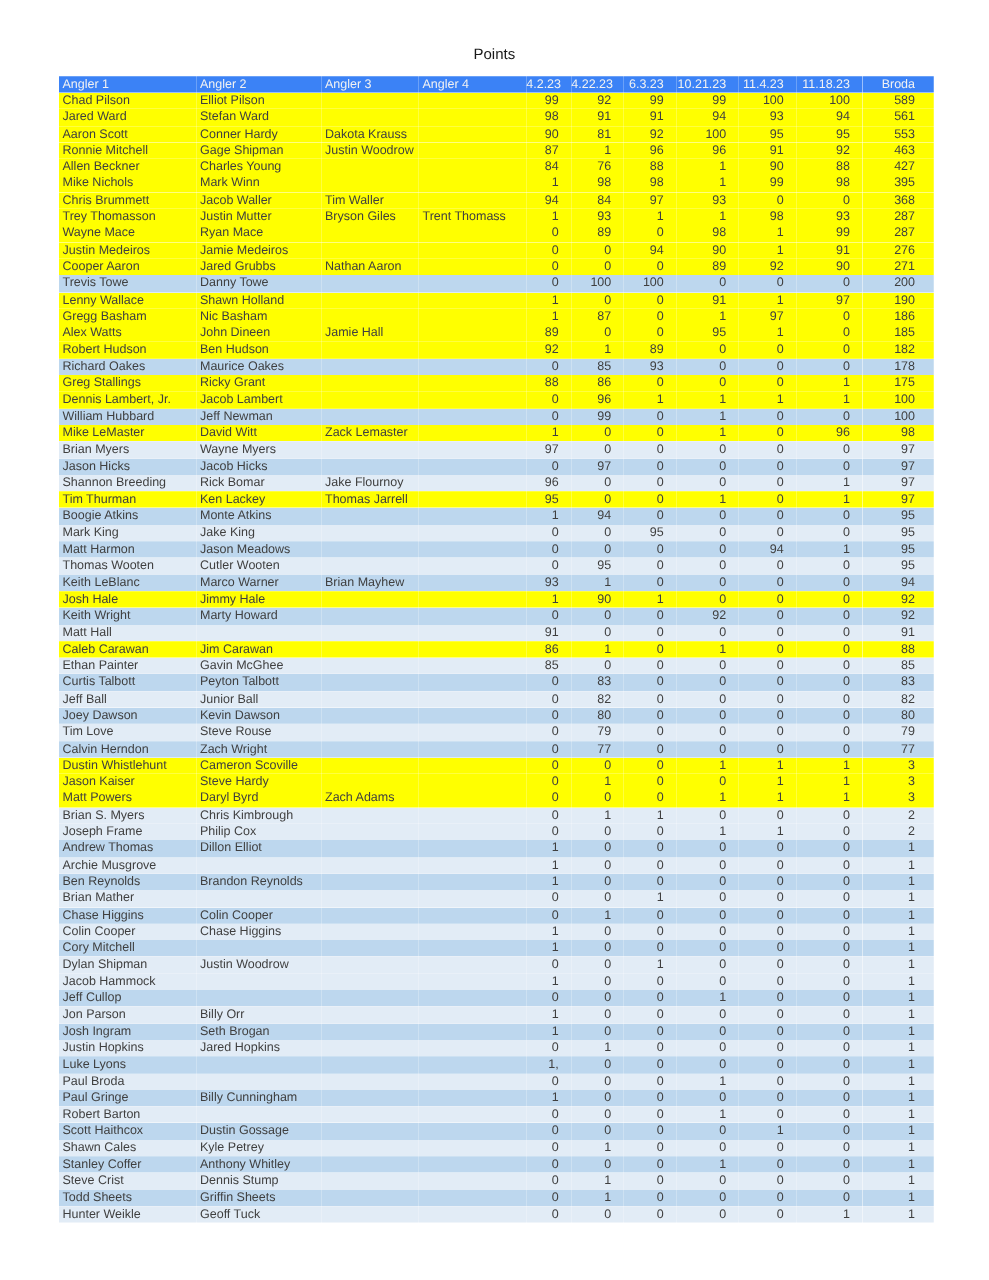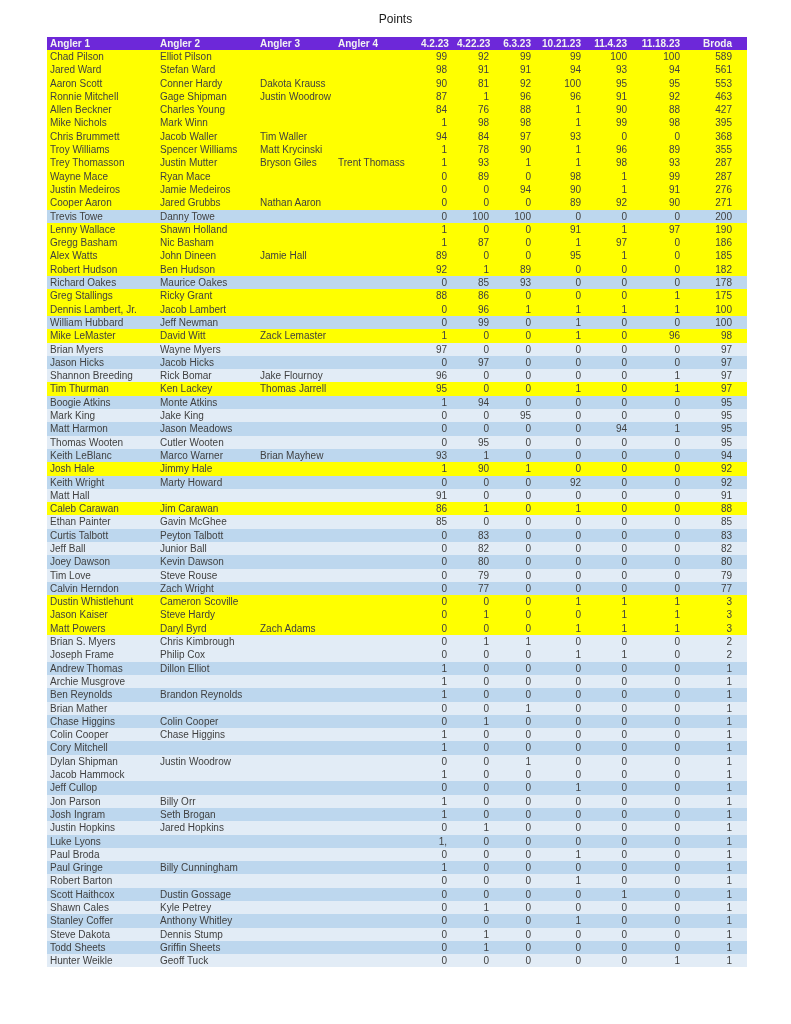--- a/index.html
+++ b/index.html
@@ -5,21 +5,21 @@
   html, body {
     margin: 0;
     padding: 0;
     background: #ffffff;
     width: 791px;
     height: 1024px;
     font-family: "Liberation Sans", sans-serif;
     overflow: hidden;
   }
   .page-title {
-    margin-top: 12px;
+    margin-top: 36px;
     text-align: center;
     font-size: 12px;
     color: #1a1a1a;
     height: 15px;
     line-height: 15px;
   }
   table.points {
     border-collapse: collapse;
     table-layout: fixed;
     width: 700px;
@@ -29,25 +29,24 @@
     font-size: 10px;
     font-weight: normal;
     color: #3f3f3f;
     white-space: nowrap;
     overflow: hidden;
     padding: 0;
     height: 13.3px;
     line-height: 13.3px;
   }
   thead th {
-    background: #6d28d9;
+    background: #3b82f6;
     color: #F2F2F2;
     height: 13px;
     line-height: 13px;
-    font-weight: bold;
   }
   .name-col  { text-align: left;  padding-left: 3px; }
   .num-col   { text-align: right; padding-right: 10px; }
   .total-col { padding-right: 15px; }
   tr.bg-yellow td { background: #FFFF00; }
   tr.bg-blue   td { background: #BDD7EE; }
   tr.bg-light  td { background: #E2ECF6; }
 </style>
 </head>
 <body>
@@ -169,33 +168,20 @@
         <td class="name-col"></td>
         <td class="num-col">94</td>
         <td class="num-col">84</td>
         <td class="num-col">97</td>
         <td class="num-col">93</td>
         <td class="num-col">0</td>
         <td class="num-col">0</td>
         <td class="num-col total-col">368</td>
       </tr>
       <tr class="bg-yellow">
-        <td class="name-col">Troy Williams</td>
-        <td class="name-col">Spencer Williams</td>
-        <td class="name-col">Matt Krycinski</td>
-        <td class="name-col"></td>
-        <td class="num-col">1</td>
-        <td class="num-col">78</td>
-        <td class="num-col">90</td>
-        <td class="num-col">1</td>
-        <td class="num-col">96</td>
-        <td class="num-col">89</td>
-        <td class="num-col total-col">355</td>
-      </tr>
-      <tr class="bg-yellow">
         <td class="name-col">Trey Thomasson</td>
         <td class="name-col">Justin Mutter</td>
         <td class="name-col">Bryson Giles</td>
         <td class="name-col">Trent Thomass</td>
         <td class="num-col">1</td>
         <td class="num-col">93</td>
         <td class="num-col">1</td>
         <td class="num-col">1</td>
         <td class="num-col">98</td>
         <td class="num-col">93</td>
@@ -936,21 +922,21 @@
         <td class="name-col"></td>
         <td class="num-col">0</td>
         <td class="num-col">0</td>
         <td class="num-col">0</td>
         <td class="num-col">1</td>
         <td class="num-col">0</td>
         <td class="num-col">0</td>
         <td class="num-col total-col">1</td>
       </tr>
       <tr class="bg-light">
-        <td class="name-col">Steve Dakota</td>
+        <td class="name-col">Steve Crist</td>
         <td class="name-col">Dennis Stump</td>
         <td class="name-col"></td>
         <td class="name-col"></td>
         <td class="num-col">0</td>
         <td class="num-col">1</td>
         <td class="num-col">0</td>
         <td class="num-col">0</td>
         <td class="num-col">0</td>
         <td class="num-col">0</td>
         <td class="num-col total-col">1</td>

